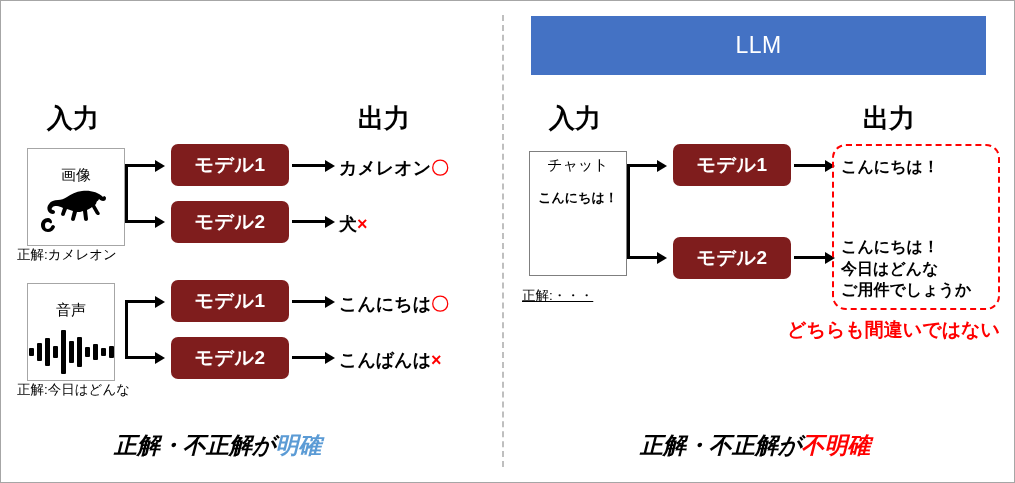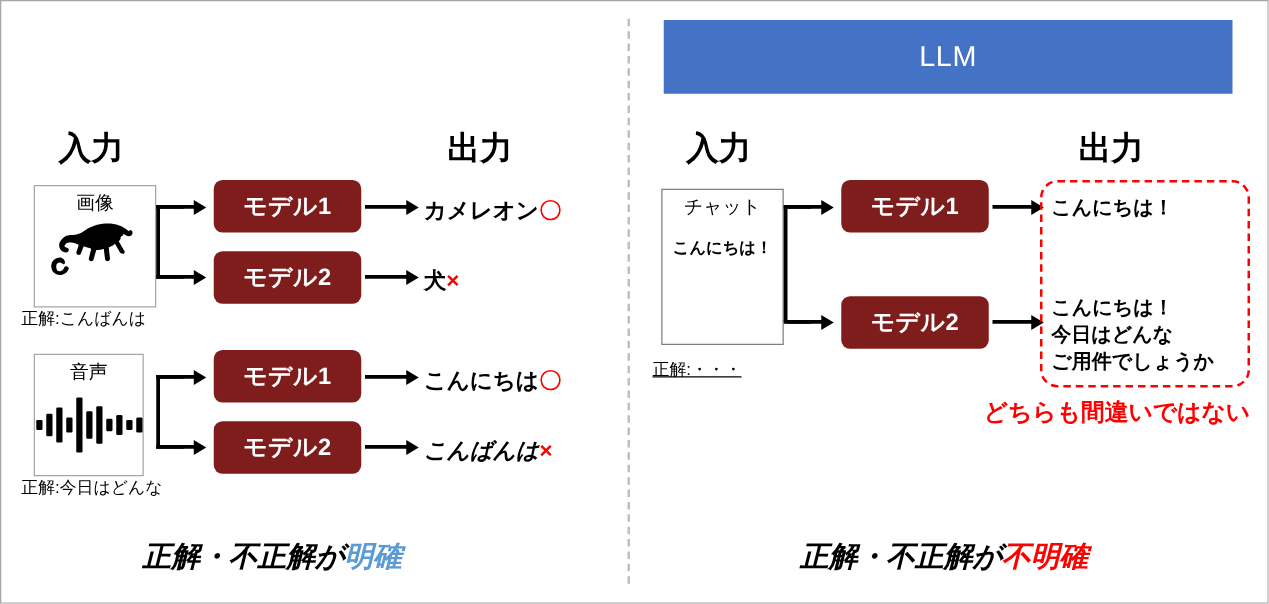--- a/index.html
+++ b/index.html
@@ -43,21 +43,21 @@
   #label-input-right  { left:548px; top:100px; }
   #label-output-right { left:862px; top:100px; }
 
   
   .media-box{
     position:absolute;
     border:1.5px solid #a6a6a6;
     background:#ffffff;
     box-sizing:border-box;
     display:flex;flex-direction:column;align-items:center;
-    padding-top:5px;
+    padding-top:17px;
   }
   .media-caption{ font-size:15px;color:#000; line-height:1.2; }
   #media-image{ left:26px; top:147px; width:98px; height:98px; }
   #media-audio{ left:26px; top:282px; width:88px; height:98px; }
 
   .chameleon{ margin-top:4px; }
   .wave{ margin-top:10px;display:flex;align-items:center;gap:3px;height:46px; }
   .wave i{ display:block;width:5px;background:#000;border-radius:1px; }
 
   
@@ -107,21 +107,21 @@
 
   
   .out-text{
     position:absolute;font-size:18px;font-weight:bold;color:#000;white-space:nowrap;
   }
   .mark-ok{ color:#FF0000;font-weight:bold; }
   .mark-ng{ color:#FF0000;font-weight:bold; }
   #out-l-1{ left:338px; top:155px; }
   #out-l-2{ left:338px; top:211px; }
   #out-l-3{ left:338px; top:291px; }
-  #out-l-4{ left:338px; top:347px;font-style:italic; }
+  #out-l-4{ left:338px; top:347px; }
 
   
   #red-box{
     position:absolute;left:831px;top:143px;width:168px;height:166px;
     border:2.5px dashed #FF0000;border-radius:14px;box-sizing:border-box;
   }
   .out-r{
     position:absolute;font-size:16px;font-weight:bold;color:#000;
     line-height:1.35;white-space:pre-line;
   }
@@ -159,21 +159,21 @@
 
   <div class="media-box" id="media-image">
     <div class="media-caption">画像</div>
     <div class="chameleon">
       <svg width="74" height="52" viewBox="0 0 74 52" xmlns="http://www.w3.org/2000/svg">
         <path fill="#000" d="M64 9c-5-5-13-7-21-6-6 .7-11 3-15 6-3 2-6 3-9 3-4 0-7 1-9 4-2 2-2 5-1 7 1 2 3 3 5 3 1 0 2-1 2-2s-1-2-2-2c-1 0-2-1-1-2 1-2 3-2 5-2 2 0 4 1 6 2l-2 6c0 1 1 2 2 2s2-1 2-2l2-5c2 1 4 1 6 2l-2 8c0 1 1 2 2 2s2-1 2-2l2-7c2 0 4 0 6-1l1 8c0 1 1 2 2 2s2-1 2-2l-1-9c2-1 4-2 5-3l4 7c1 1 2 1 3 1 1-1 1-2 0-3l-4-7c2-2 3-4 4-6 1 1 3 2 4 2 2 0 3-1 3-3 0-1-1-2-2-2zM9 30c-4 0-7 3-7 7 0 4 3 7 7 7 3 0 6-2 7-5 0-1-1-2-2-2s-2 1-2 2c-1 1-2 2-3 2-2 0-3-1-3-4 0-2 1-3 3-3 1 0 2 1 2 1 1 1 2 0 2-1 0-2-2-4-4-4z"></path>
         <circle cx="60" cy="15" r="2.6" fill="#fff"></circle>
       </svg>
     </div>
   </div>
-  <div class="truth" id="truth-image">正解:こんばんは</div>
+  <div class="truth" id="truth-image">正解:カメレオン</div>
 
   <div class="media-box" id="media-audio">
     <div class="media-caption">音声</div>
     <div class="wave">
       <i style="height:8px"></i>
         <i style="height:18px"></i>
         <i style="height:28px"></i>
       <i style="height:12px"></i>
         <i style="height:44px"></i>
         <i style="height:22px"></i>

